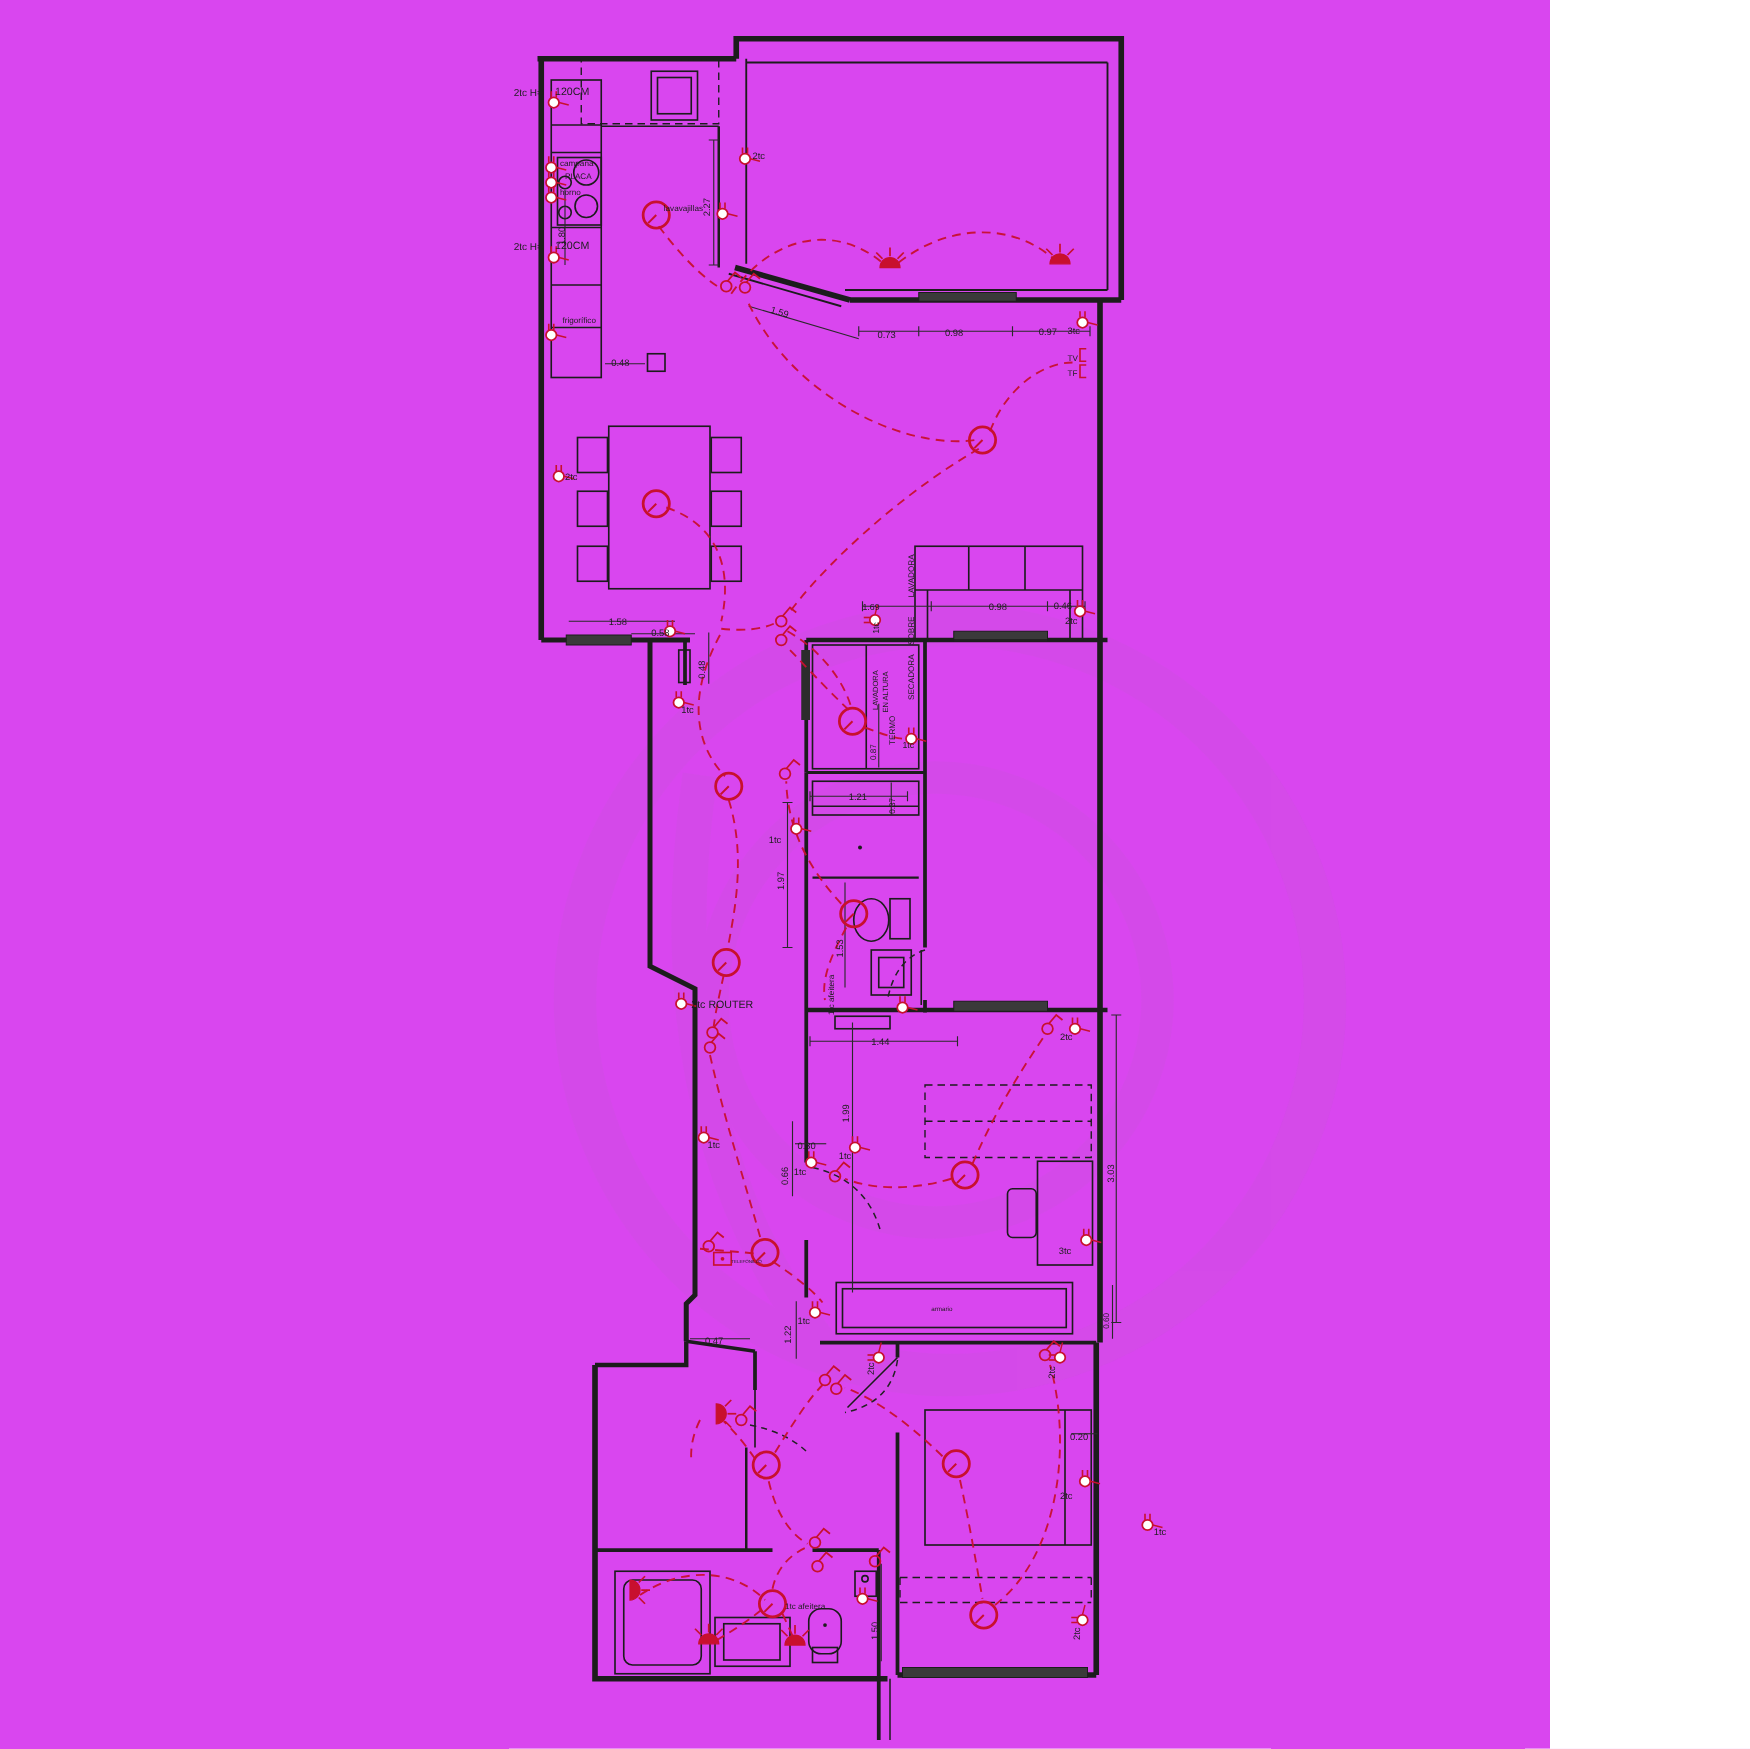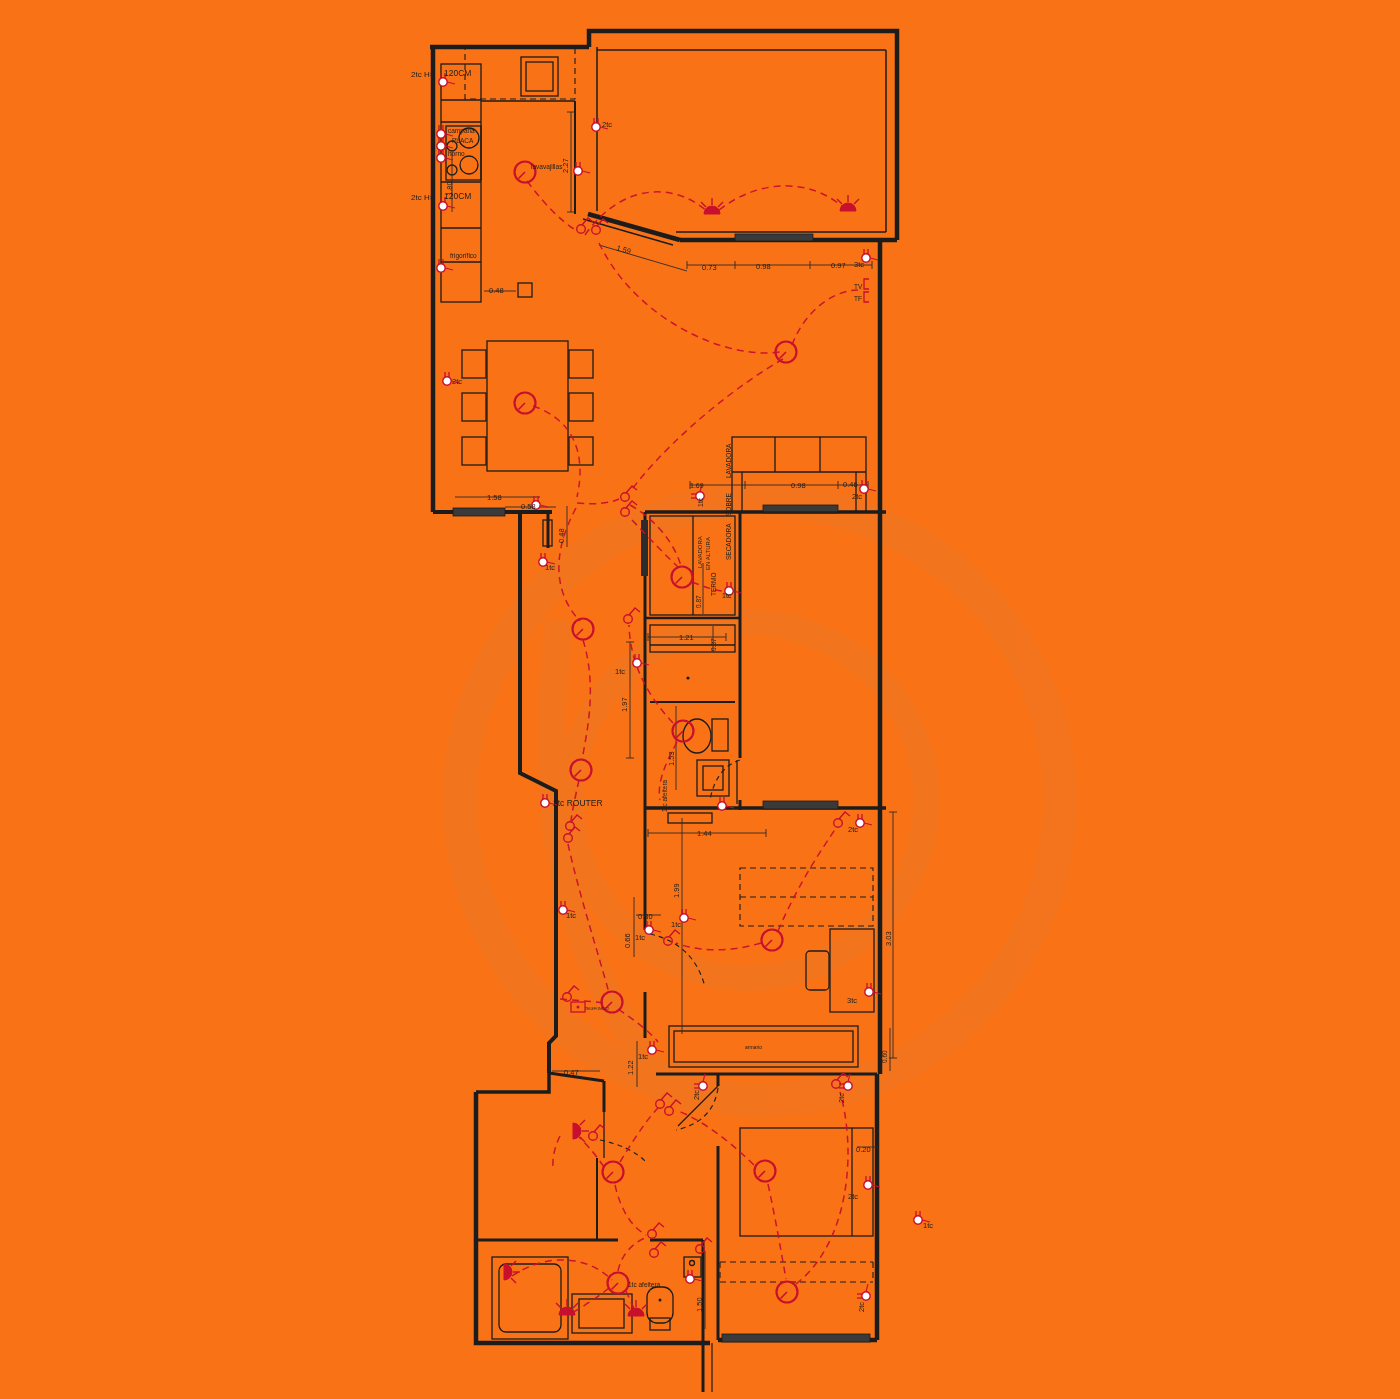--- a/index.html
+++ b/index.html
@@ -1,16 +1,16 @@
 <!DOCTYPE html>
 <html><head>
 <meta charset="utf-8">
 <style>
   html,body{margin:0;padding:0;background:#ffffff;}
-  #stage{width:1400px;height:1399px;position:relative;background:#f97316;overflow:hidden;}
+  #stage{width:1240px;height:1399px;position:relative;background:#d946ef;overflow:hidden;}
   svg{position:absolute;left:0;top:0;}
   text{font-family:"Liberation Sans","DejaVu Sans",sans-serif;fill:#1d1d1d;}
   .wall{stroke:#1c1c1c;fill:none;}
   .thin{stroke:#1c1c1c;fill:none;stroke-width:1.3;}
   .dim{stroke:#2a2a2a;fill:none;stroke-width:0.9;}
   .dash-k{stroke:#1c1c1c;fill:none;stroke-width:1.1;stroke-dasharray:6 4;}
   .darkband{fill:#3a3a3a;stroke:#1c1c1c;stroke-width:0.8;}
   .wire{stroke:#c8102e;fill:none;stroke-width:1.5;stroke-dasharray:7 5;opacity:.95;}
   .door{stroke:#222;fill:none;stroke-width:1.2;stroke-dasharray:5 4;}
   .wm{opacity:0.055;}

